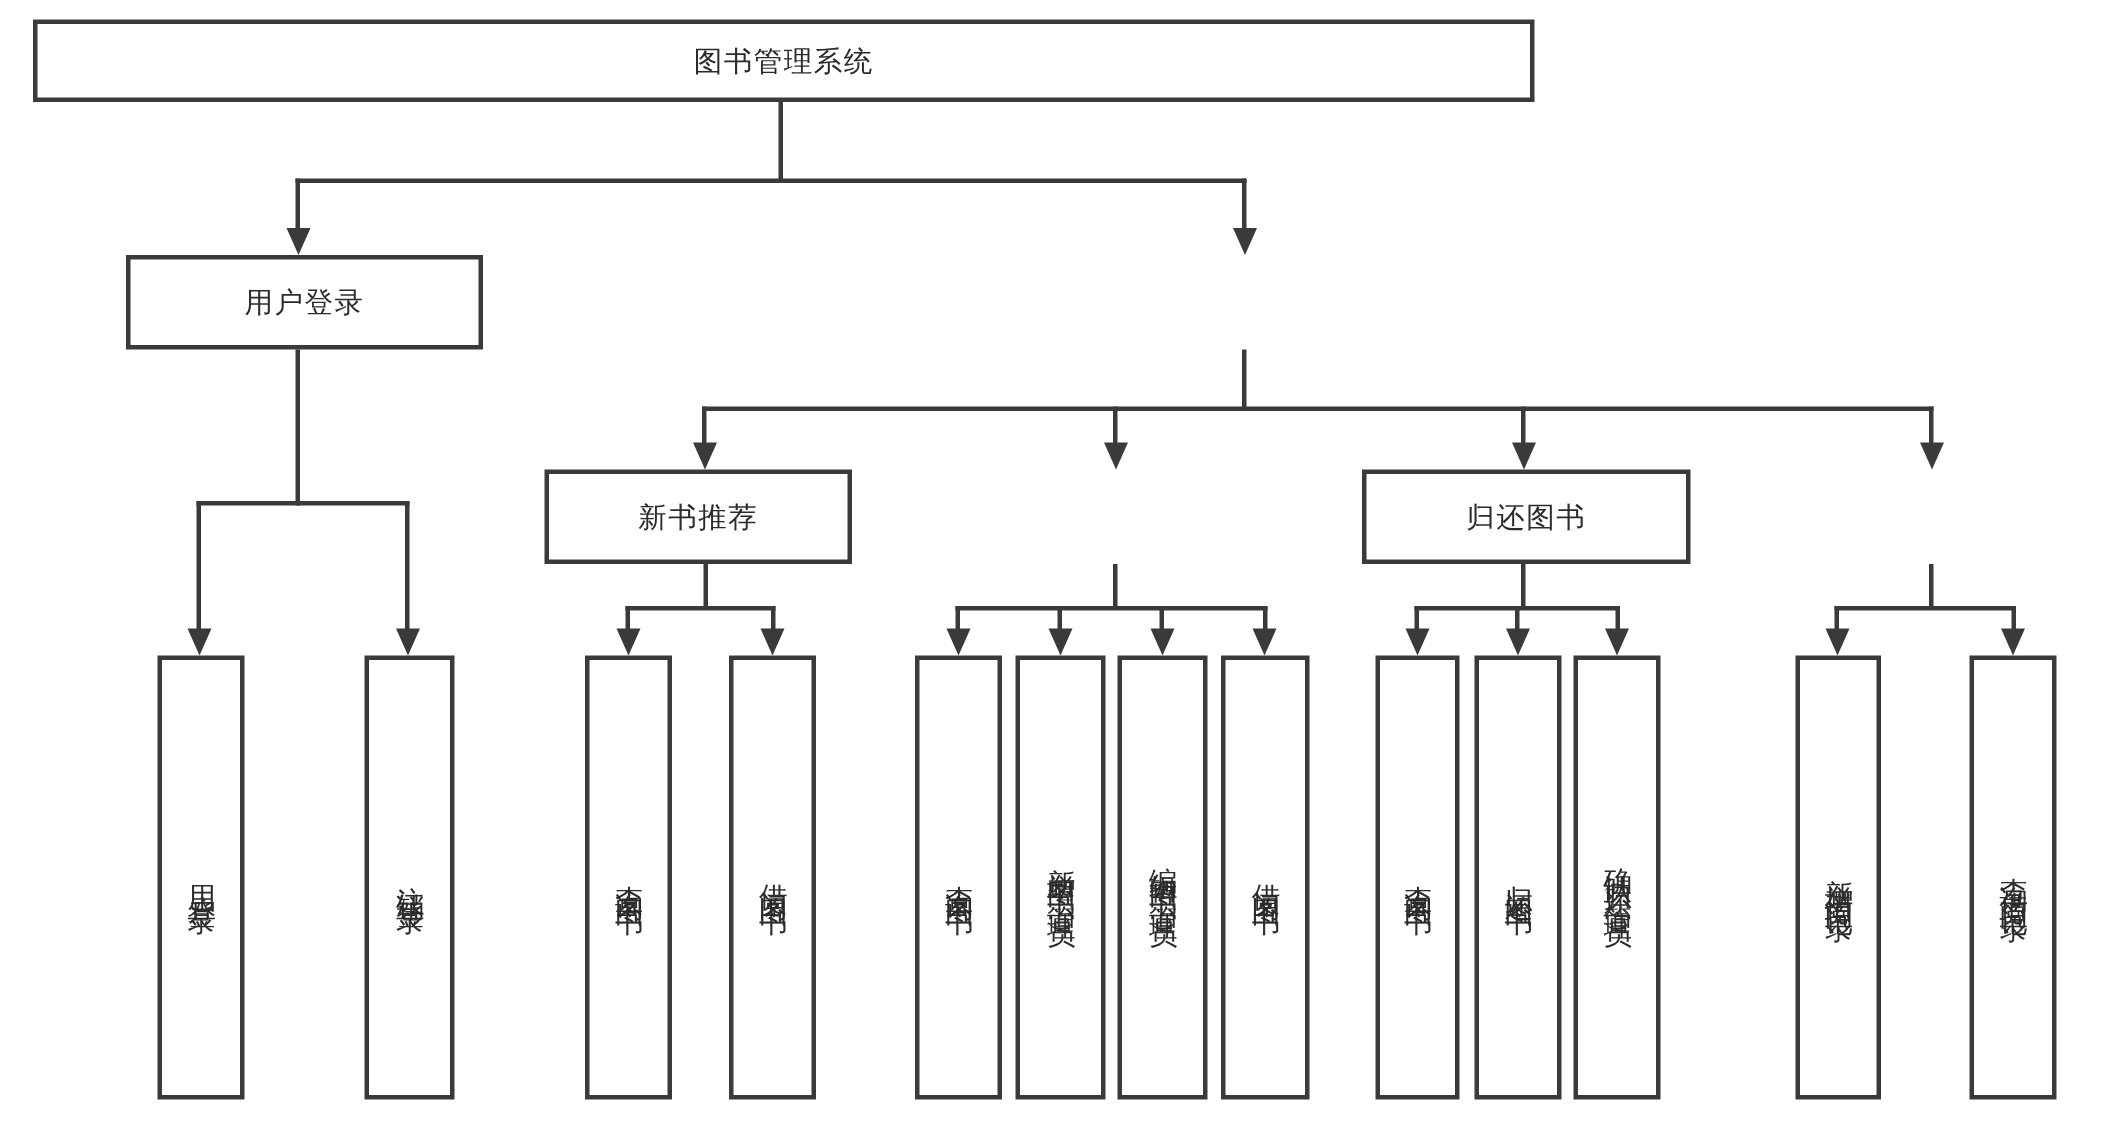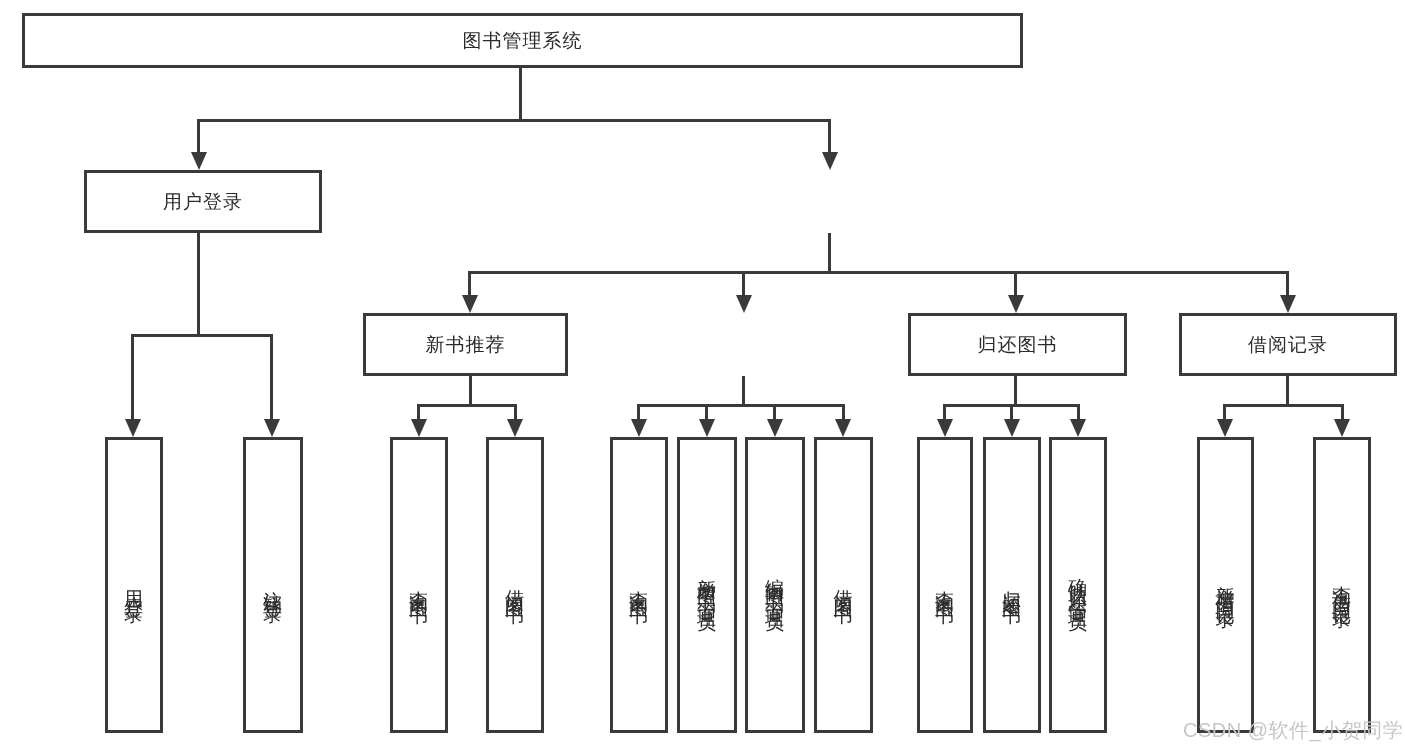--- a/index.html
+++ b/index.html
@@ -74,23 +74,20 @@
   <div class="a" style="left:1008px;top:295px;"></div>
   <div class="v" style="left:1286px;top:271px;height:26px;"></div>
   <div class="a" style="left:1280px;top:295px;"></div>
 
   <div class="node" style="left:363px;top:313px;width:205px;height:63px;">
     <span>新书推荐</span>
   </div>
   <div class="node" style="left:908px;top:313px;width:219px;height:63px;">
     <span>归还图书</span>
   </div>
-  <div class="node" style="left:1179px;top:313px;width:218px;height:63px;">
-    <span>借阅记录</span>
-  </div>
 
   <div class="v" style="left:469px;top:376px;height:30px;"></div>
   <div class="h" style="left:417px;top:404px;width:100px;"></div>
   <div class="v" style="left:417px;top:404px;height:17px;"></div>
   <div class="a" style="left:411px;top:419px;"></div>
   <div class="v" style="left:514px;top:404px;height:17px;"></div>
   <div class="a" style="left:507px;top:419px;"></div>
 
   <div class="v" style="left:742px;top:376px;height:30px;"></div>
   <div class="h" style="left:637px;top:404px;width:208px;"></div>
@@ -152,15 +149,14 @@
   <div class="leaf" style="left:1049px;top:437px;width:58px;height:296px;">
     <span>确认归还（管理员）</span>
   </div>
   <div class="leaf" style="left:1197px;top:437px;width:57px;height:296px;">
     <span>新增借阅记录</span>
   </div>
   <div class="leaf" style="left:1313px;top:437px;width:58px;height:296px;">
     <span>查询借阅记录</span>
   </div>
 
-  <div class="watermark">CSDN @软件_小贺同学</div>
 
 </div>
 
 </body></html>

